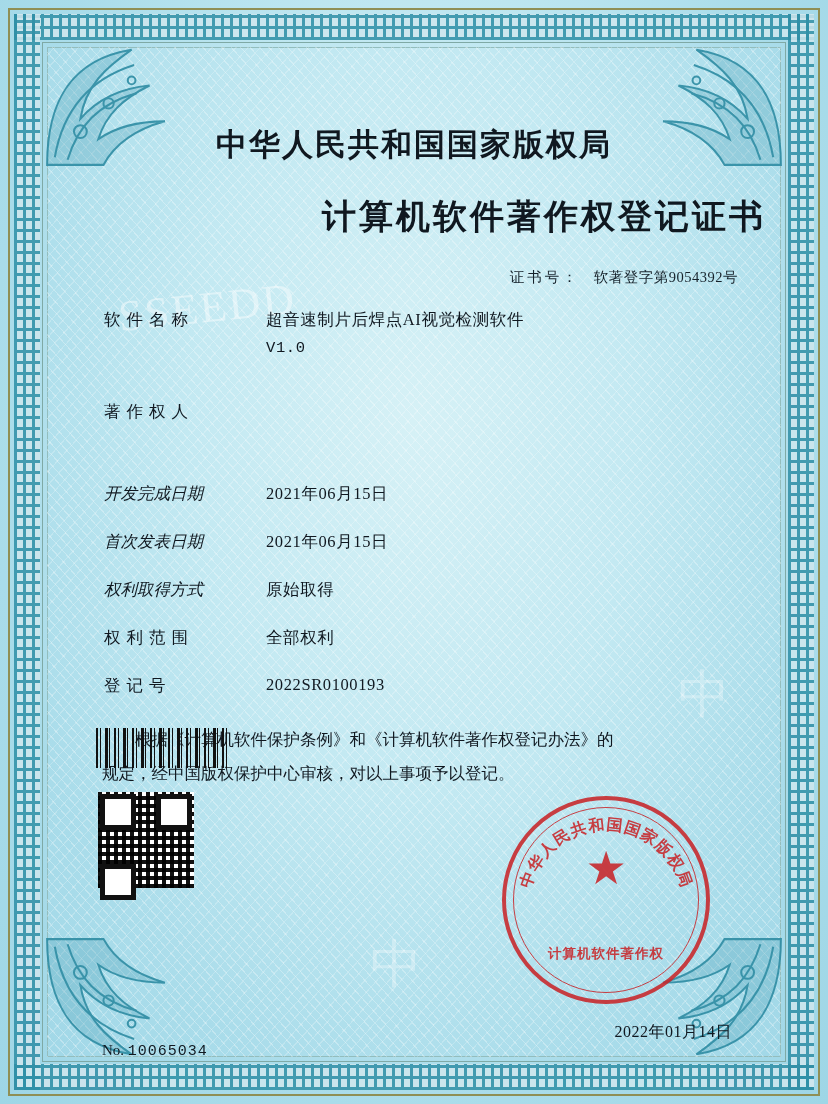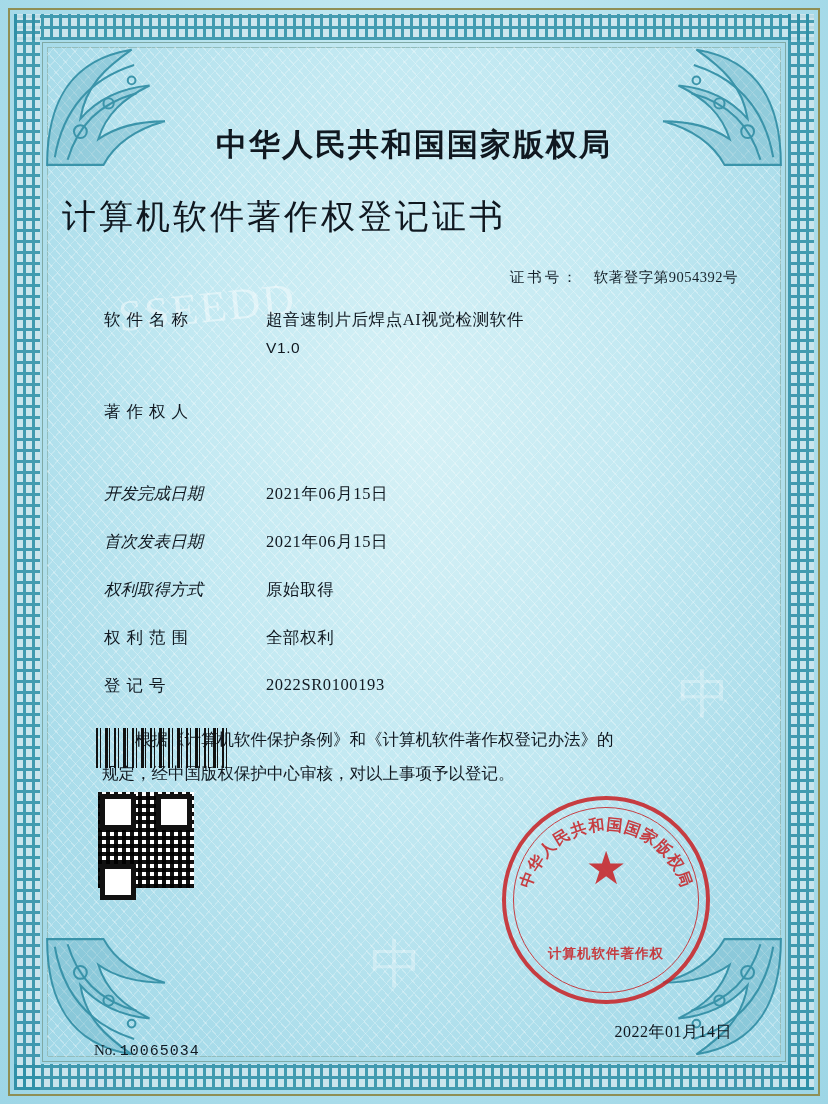--- a/index.html
+++ b/index.html
@@ -107,23 +107,23 @@
 
   .title-main {
     text-align: center;
     font-size: 31px;
     font-weight: bold;
     letter-spacing: 2px;
     color: #101820;
     margin-top: 62px;
   }
   .title-sub {
-    text-align: left;
+    text-align: right;
     font-size: 34px;
-    font-weight: normal;
+    font-weight: bold;
     letter-spacing: 3px;
     color: #101820;
     margin-top: 28px;
   }
 
   .cert-no {
     margin-top: 28px;
     text-align: right;
     padding-right: 28px;
     font-size: 14.5px;
@@ -150,21 +150,21 @@
     flex: 0 0 150px;
     letter-spacing: 6px;
     white-space: nowrap;
   }
   .row .k.tight { letter-spacing: 0px; font-style: italic; }
   .row .v {
     flex: 1;
     letter-spacing: .6px;
     margin-left: 12px;
   }
-  .row .v .line2 { display: block; margin-top: 8px; font-family: Liberation Sans, sans-serif; font-size: 15.5px;}
+  .row .v .line2 { display: block; margin-top: 8px; font-family: Liberation Mono, monospace; font-size: 15.5px;}
 
   .gap-lg { height: 34px; }
   .gap-md { height: 18px; }
 
   .para {
     margin-top: 16px;
     padding-left: 40px;
     padding-right: 34px;
     font-size: 16.5px;
     line-height: 2.05;
@@ -257,21 +257,21 @@
     font-size: 13.5px;
     line-height: 1.5;
     font-family: "Liberation Sans", sans-serif;
     font-weight: bold;
     letter-spacing: 1px;
     color: #c8262a;
   }
 
   .footer-no {
     position: absolute;
-    left: 94px; bottom: 44px;
+    left: 102px; bottom: 44px;
     font-size: 15px;
     color: #101820;
     font-family: "Liberation Serif", serif;
   }
   .footer-no .num { font-family: "Liberation Mono", monospace; letter-spacing: 1px; }
   .footer-date {
     position: absolute;
     right: 96px; bottom: 61px;
     font-size: 16px;
     color: #101820;

